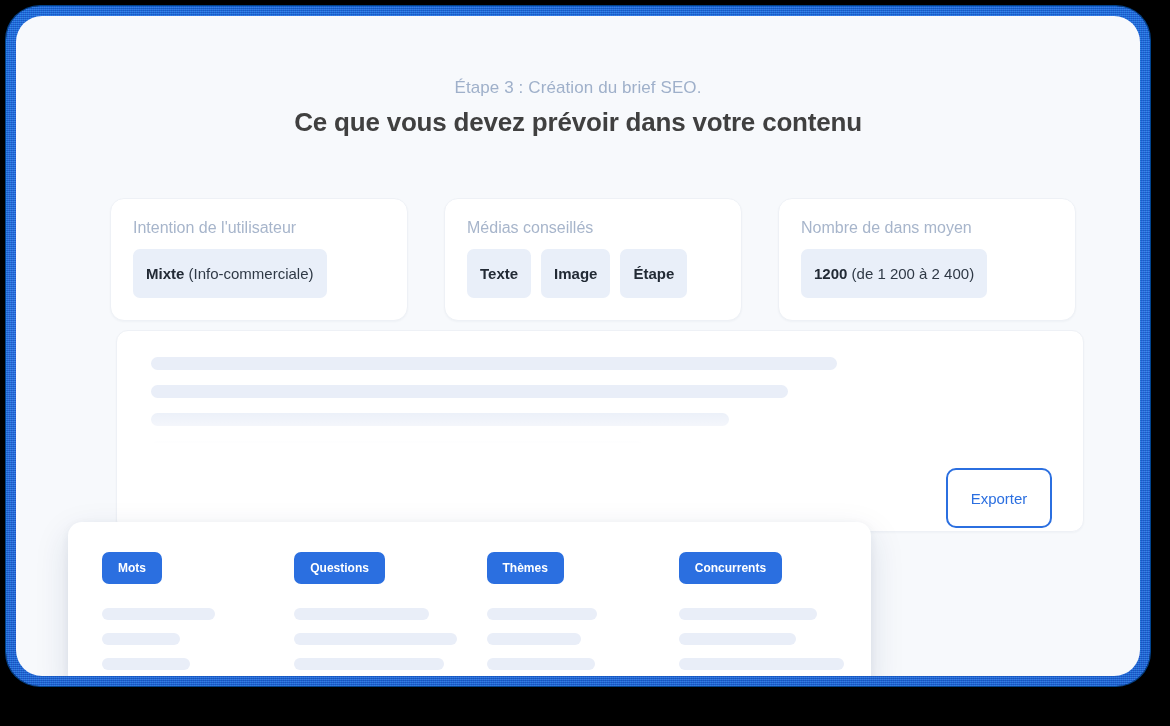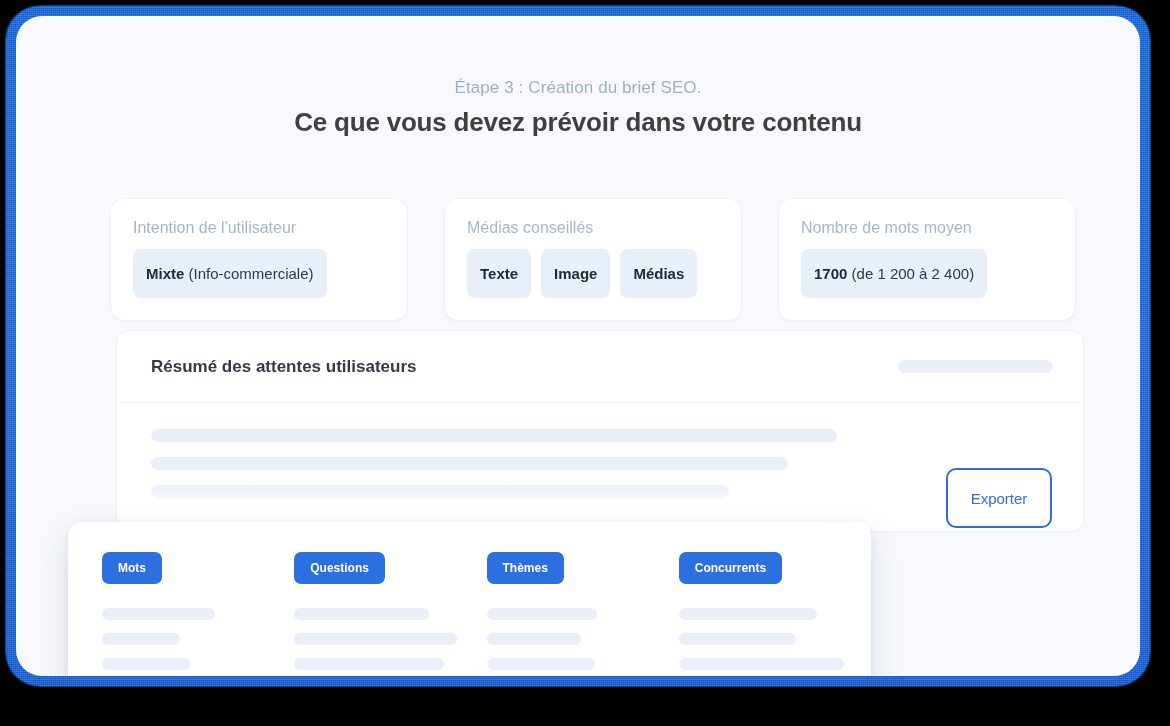--- a/index.html
+++ b/index.html
@@ -234,41 +234,37 @@
         <div class="info-card c2">
           <div class="info-label">Médias conseillés</div>
           <div class="badge-row">
             <div class="badge">
               <b>Texte</b>
             </div>
             <div class="badge">
               <b>Image</b>
             </div>
             <div class="badge">
-              <b>Médias</b>
+              <b>Étape</b>
             </div>
           </div>
         </div>
 
         <div class="info-card c3">
-          <div class="info-label">Nombre de mots moyen</div>
+          <div class="info-label">Nombre de dans moyen</div>
           <div class="badge-row">
             <div class="badge">
-              <b>1700</b><span class="light"> (de 1 200 à 2 400)</span>
+              <b>1200</b><span class="light"> (de 1 200 à 2 400)</span>
             </div>
           </div>
         </div>
 
       </div>
 
       <div class="panel">
-        <div class="panel-head">
-          <div class="panel-title">Résumé des attentes utilisateurs</div>
-          <div class="head-skel"></div>
-        </div>
         <div class="panel-body">
           <div class="skel" style="width:686px"></div>
           <div class="skel" style="width:637px"></div>
           <div class="skel" style="width:578px"></div>
           <div class="skel" style="width:492px"></div>
           <div class="panel-fade"></div>
         </div>
       </div>
 
       <button class="export-btn">Exporter</button>

